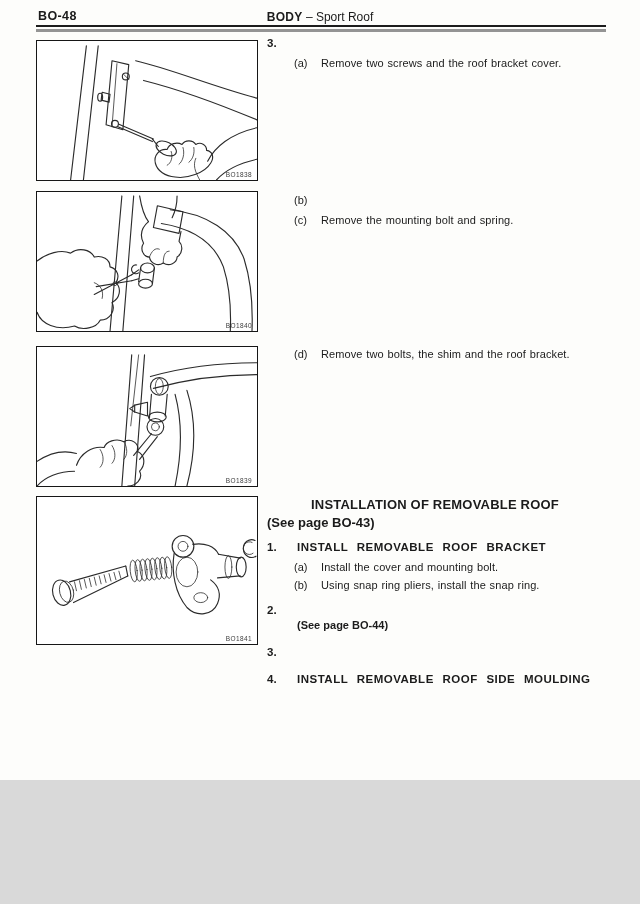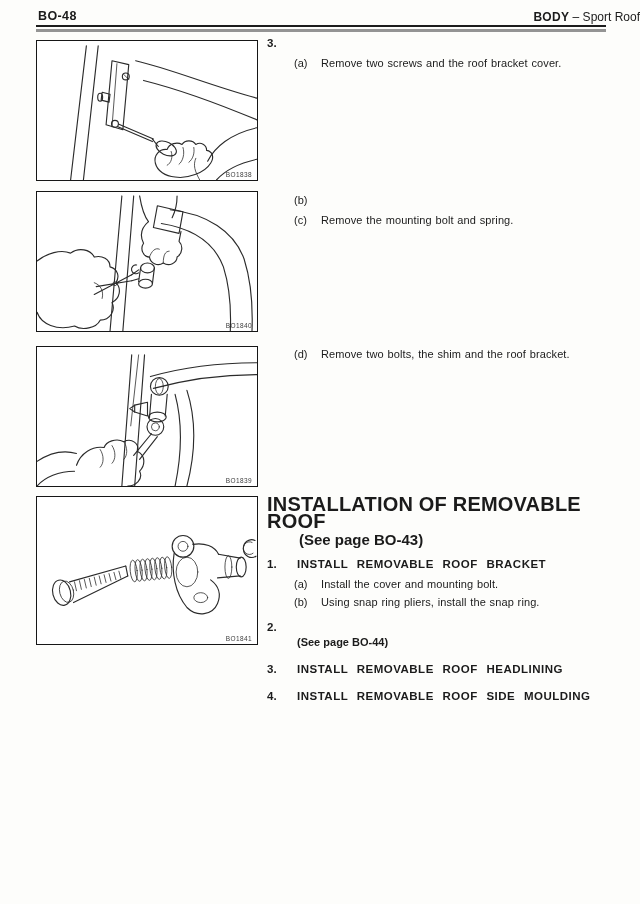--- a/index.html
+++ b/index.html
@@ -1,24 +1,24 @@
 <!DOCTYPE html>
 <html><head>
 <meta charset="utf-8">
 <style>
   html,body{margin:0;padding:0;background:#d9d9d9;}
   .page{
-    position:relative;width:640px;height:904px;margin:0 auto;
+    position:relative;width:640px;height:780px;margin:0 auto;
     background:#fdfdfb;color:#1b1b1b;
     font-family:"Liberation Sans", sans-serif;
     overflow:hidden;
   }
   
   .page-num{position:absolute;left:38px;top:9px;font-size:12.5px;font-weight:bold;letter-spacing:.4px;}
-  .head-center{position:absolute;left:0;right:0;top:10px;text-align:right;font-size:12px;}
+  .head-center{position:absolute;left:0;right:0;top:10px;text-align:center;font-size:12px;}
   .head-center .b{font-weight:bold;letter-spacing:.3px;}
   .rule-thin{position:absolute;left:36px;width:570px;top:25px;height:2px;background:#1c1c1c;}
   .rule-thick{position:absolute;left:36px;width:570px;top:29px;height:3px;background:#949494;}
   
   .fig{position:absolute;left:36px;width:222px;border:1.6px solid #161616;background:#fff;box-sizing:border-box;}
   .fig svg{display:block;width:100%;height:100%;}
   .fig .art{stroke:#2b2b2b;stroke-width:1.15;fill:none;stroke-linecap:round;stroke-linejoin:round;}
   .fig .art-thin{stroke:#2b2b2b;stroke-width:.8;fill:none;stroke-linecap:round;}
   .fig-label{position:absolute;right:5px;bottom:2px;font-size:6.5px;letter-spacing:.4px;color:#3c3c3c;}
   #fig1{top:40px;height:141px;}
@@ -31,22 +31,22 @@
   #groupB{top:193px;}
   #groupC{top:347px;}
   #groupD{top:496px;}
   .step-row{display:flex;font-size:11.5px;line-height:13px;}
   .step-row .num{width:30px;flex:none;font-weight:bold;}
   .step-row .stitle{font-weight:bold;letter-spacing:.5px;word-spacing:5px;}
   .substep{display:flex;font-size:11px;line-height:14px;padding-left:27px;margin-top:6px;}
   .substep .slabel{width:27px;flex:none;}
   .substep .stext{flex:1;text-align:justify;letter-spacing:.1px;word-spacing:.6px;}
   .substep.first{margin-top:0;}
-  .inst-title{font-size:20px;font-weight:bold;letter-spacing:.2px;line-height:17px;}
-  .see-page{font-size:15px;font-weight:bold;margin-top:3px;line-height:13px;margin-left:32px;}
+  .inst-title{font-size:13px;font-weight:bold;letter-spacing:.2px;line-height:17px;margin-left:44px;}
+  .see-page{font-size:13px;font-weight:bold;margin-top:3px;line-height:13px;}
   .step-note{font-size:11px;font-weight:bold;padding-left:30px;margin-top:2px;line-height:13px;}
   .mt12{margin-top:12px;} .mt13{margin-top:14px;} .mt5{margin-top:6px;} .mt4{margin-top:4px;}
 </style>
 </head>
 <body>
 
 <div class="page">
 
   <div class="page-num">BO-48</div>
   <div class="head-center">
@@ -209,21 +209,20 @@
       <span class="stext">Using snap ring pliers, install the snap ring.</span>
     </div>
 
     <div class="step-row mt12">
       <span class="num">2.</span>
     </div>
     <div class="step-note">(See page BO-44)</div>
 
     <div class="step-row mt13">
       <span class="num">3.</span>
-      <span class="stitle">INSTALL REMOVABLE ROOF HEADLINING</span>
     </div>
 
     <div class="step-row mt13">
       <span class="num">4.</span>
       <span class="stitle">INSTALL REMOVABLE ROOF SIDE MOULDING</span>
     </div>
   </div>
 
 </div>
 

